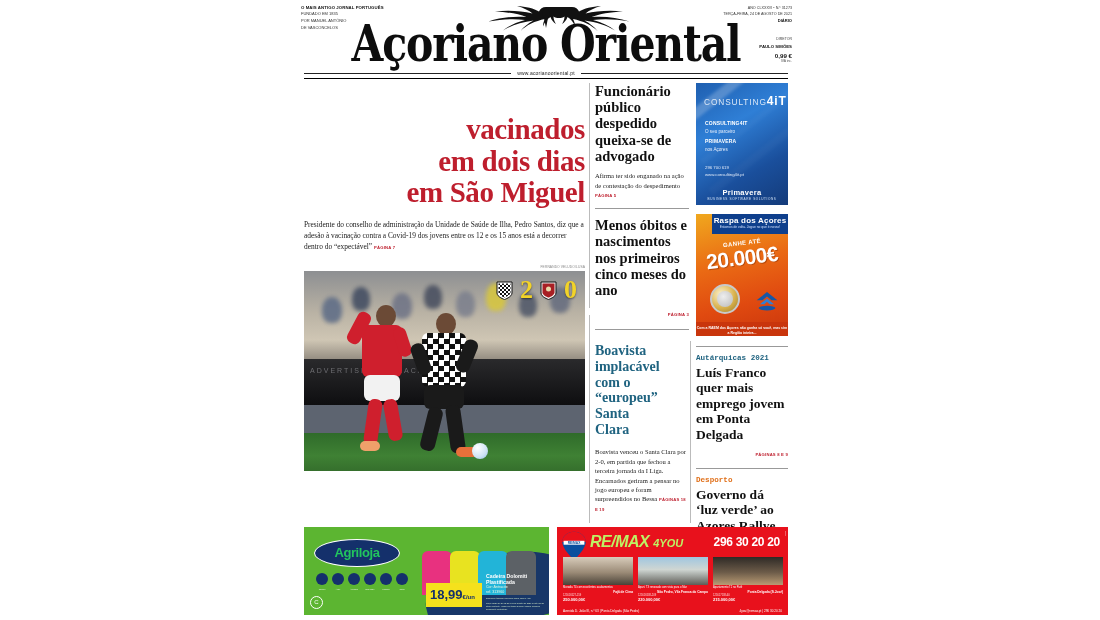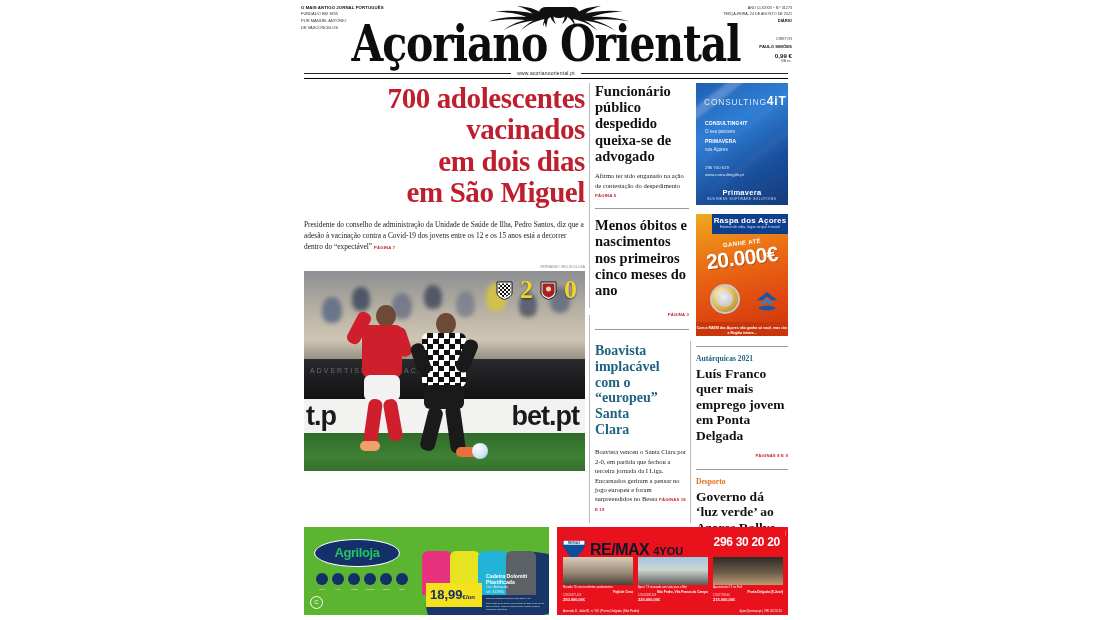--- a/index.html
+++ b/index.html
@@ -73,21 +73,21 @@
   .pitch{position:absolute;left:0;right:0;bottom:0;height:38px;background:linear-gradient(180deg,#2f6b2a,#3f8134 60%,#356f2c);}
   .score{position:absolute;right:8px;top:6px;display:flex;align-items:center;gap:7px;}
   .crest{width:17px;height:19px;}
   .snum{font-family:"Liberation Serif",serif;font-weight:bold;font-size:26px;color:#F2D329;line-height:1;text-shadow:0 1px 2px rgba(0,0,0,.5);}
 
   
   .pl{position:absolute;}
   .limb{position:absolute;border-radius:6px;}
 
   
-  .kicker{font-family:Liberation Serif, serif;font-weight:bold;font-size:7.6px;margin:0 0 3px;}
+  .kicker{font-family:Liberation Mono, monospace;font-weight:bold;font-size:7.6px;margin:0 0 3px;}
   .ch{font-family:"Liberation Serif",serif;font-size:13.5px;line-height:1.14;color:#111;margin:0;}
 
   
   .ad{position:relative;overflow:hidden;}
   .ad-consult{width:92px;height:122px;background:linear-gradient(150deg,#1f5fb0 0%,#2f7fd6 35%,#1a4f9c 70%,#143b7a 100%);}
   .ray{position:absolute;background:rgba(255,255,255,.22);filter:blur(1.5px);transform:rotate(-38deg);}
   .c-logo{position:absolute;left:8px;top:11px;font-family:"Liberation Sans",sans-serif;font-size:8.3px;color:#dbe8f7;letter-spacing:.9px;}
   .c-logo b{font-size:12px;color:#fff;font-weight:bold;}
   .c-body{position:absolute;left:9px;top:36px;width:74px;font-family:"Liberation Sans",sans-serif;font-size:4.6px;line-height:1.85;color:#e7eefb;}
   .c-body .s{font-weight:bold;color:#fff;font-size:5px;letter-spacing:.2px;}
@@ -125,21 +125,21 @@
   .price-tag .v{font-family:"Liberation Sans",sans-serif;font-weight:bold;font-size:13px;color:#14306b;line-height:24px;padding-left:4px;}
   .price-tag .c{font-size:6px;}
   .agri-txt{position:absolute;left:182px;bottom:4px;width:60px;color:#fff;font-family:"Liberation Sans",sans-serif;}
   .agri-txt .t{font-weight:bold;font-size:5.2px;}
   .agri-txt .s{font-size:3.6px;line-height:1.5;color:#eaf7e2;}
   .agri-txt .f{font-size:2.1px;line-height:1.4;color:#d8eecb;margin-top:2px;}
   .agri-c{position:absolute;left:6px;bottom:6px;width:11px;height:11px;border-radius:50%;border:1px solid #fff;color:#fff;font-family:"Liberation Sans",sans-serif;font-size:6px;text-align:center;line-height:11px;}
 
   .ad-remax{position:absolute;left:253px;top:0;width:231px;height:88px;background:#e8111c;}
   .rm-balloon{position:absolute;left:4px;top:4px;width:26px;height:30px;}
-  .rm-title{position:absolute;left:33px;top:14px;font-family:"Liberation Sans",sans-serif;font-weight:bold;font-size:16px;color:#0f172a;letter-spacing:-.5px;}
+  .rm-title{position:absolute;left:33px;top:6px;font-family:"Liberation Sans",sans-serif;font-weight:bold;font-size:16px;color:#bef264;letter-spacing:-.5px;font-style:italic;}
   .rm-4you{font-size:11px;letter-spacing:0;}
   .rm-phone{position:absolute;right:8px;top:8px;font-family:"Liberation Sans",sans-serif;font-weight:bold;font-size:12px;color:#fff;letter-spacing:-.3px;}
   .rm-card{position:absolute;top:30px;width:70px;}
   .rm-img{width:70px;height:28px;}
   .rm-desc{font-family:"Liberation Sans",sans-serif;font-size:2.7px;color:#fff;line-height:1.4;padding-top:1px;}
   .rm-loc{font-family:"Liberation Sans",sans-serif;font-weight:bold;font-size:3.2px;color:#fff;text-align:right;}
   .rm-ref{font-family:"Liberation Sans",sans-serif;font-size:2.6px;color:#ffd9dc;}
   .rm-price{font-family:"Liberation Sans",sans-serif;font-weight:bold;font-size:4px;color:#fff;}
   .rm-foot{position:absolute;left:6px;right:6px;bottom:2px;display:flex;justify-content:space-between;font-family:"Liberation Sans",sans-serif;font-size:3.1px;color:#fff;}
   .rm-side{position:absolute;right:1px;top:4px;writing-mode:vertical-rl;font-family:"Liberation Sans",sans-serif;font-size:2.4px;color:#ffc9cd;}
@@ -190,21 +190,21 @@
     <div class="hairline" style="top:78px;"></div>
   </div>
 
   <div class="cols">
     <div class="vrule" style="left:285px;top:0;height:225px;"></div>
     <div class="vrule" style="left:285px;top:232px;height:208px;"></div>
     <div class="vrule" style="left:386px;top:258px;height:182px;"></div>
 
     <div class="colA">
       <h1 class="lead-h">
-        <span>700 adolescentes</span><br>
+        <br>
         <span>vacinados</span><br>
         <span>em dois dias</span><br>
         <span>em São Miguel</span>
       </h1>
       <div class="lead-deck">
         <span>Presidente do conselho de administração da Unidade de Saúde de Ilha, Pedro Santos, diz que a adesão à vacinação contra a Covid-19 dos jovens entre os 12 e os 15 anos está a decorrer dentro do “expectável”</span>
         <span class="pg">PÁGINA 7</span>
       </div>
 
       <div style="margin-top:13px;">
@@ -215,24 +215,20 @@
           <div class="blob" style="left:48px;top:16px;width:18px;height:24px;background:#3f4a60;"></div>
           <div class="blob" style="left:88px;top:22px;width:20px;height:26px;background:#6e7386;"></div>
           <div class="blob" style="left:120px;top:14px;width:18px;height:24px;background:#454c5e;"></div>
           <div class="blob" style="left:152px;top:20px;width:19px;height:26px;background:#7b7f8d;"></div>
           <div class="blob" style="left:182px;top:12px;width:20px;height:28px;background:#d8c73c;"></div>
           <div class="blob" style="left:215px;top:22px;width:18px;height:24px;background:#4e5668;"></div>
           <div class="blob" style="left:246px;top:16px;width:20px;height:26px;background:#646b7e;"></div>
 
           <div class="boards">
             <div class="txt">ADVERTISING · PLACAR</div>
-          </div>
-          <div class="whiteband">
-            <div class="betl">t.p</div>
-            <div class="bet">bet.pt</div>
           </div>
           <div class="pitch"></div>
 
           <div class="pl" style="left:54px;top:34px;width:70px;height:150px;">
             <div class="limb" style="left:18px;top:0;width:20px;height:22px;border-radius:50%;background:#6b4a36;"></div>
             <div class="limb" style="left:4px;top:20px;width:40px;height:52px;background:#cf1f2d;"></div>
             <div class="limb" style="left:-6px;top:6px;width:14px;height:34px;background:#cf1f2d;transform:rotate(28deg);"></div>
             <div class="limb" style="left:38px;top:22px;width:13px;height:30px;background:#cf1f2d;transform:rotate(-18deg);"></div>
             <div class="limb" style="left:6px;top:70px;width:36px;height:26px;background:#f2f2f2;"></div>
             <div class="limb" style="left:8px;top:94px;width:14px;height:46px;background:#cf1f2d;transform:rotate(8deg);"></div>

